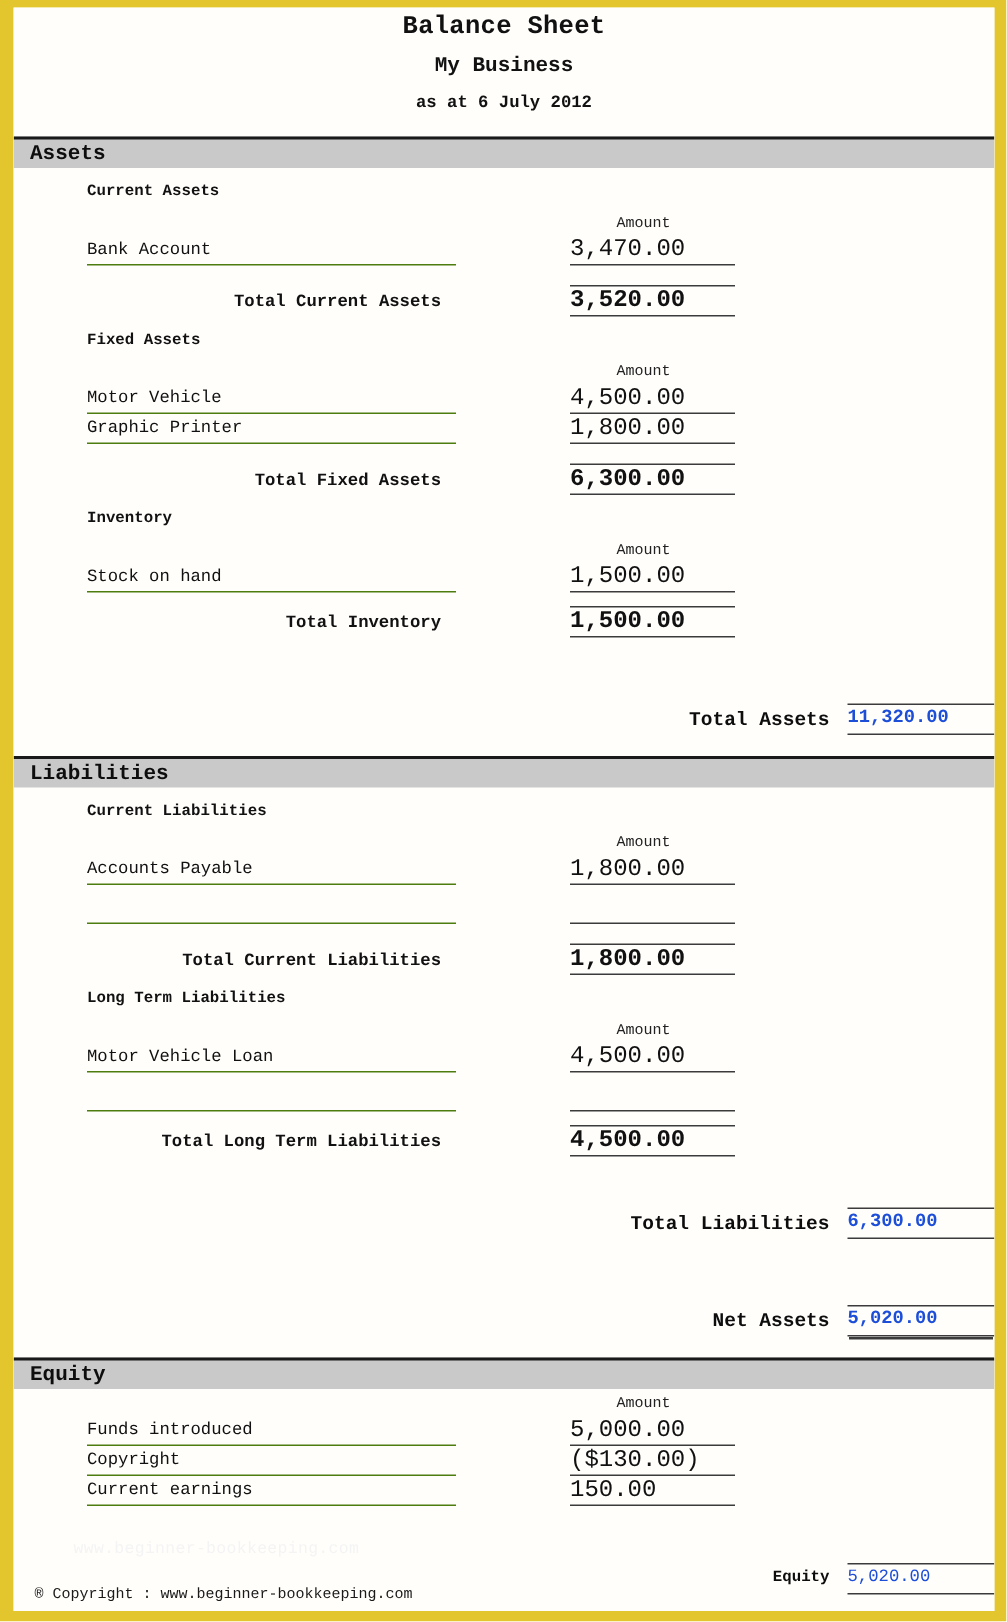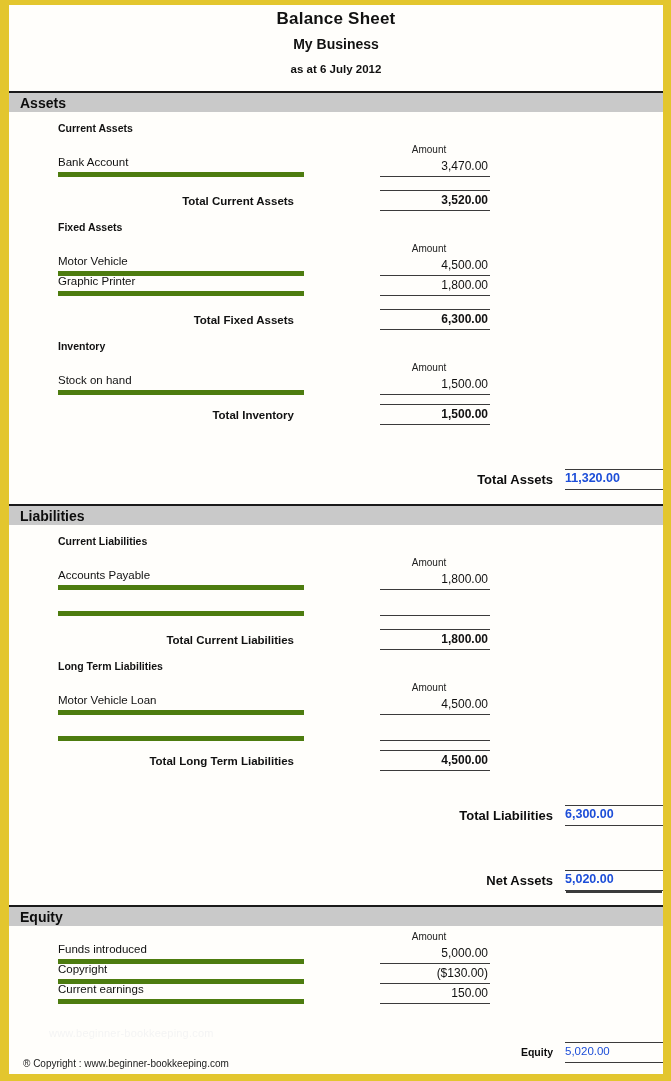--- a/index.html
+++ b/index.html
@@ -22,20 +22,21 @@
     border-bottom: 7px solid #e3c62e;
     overflow: hidden;
   }
   .sheet {
     position: relative;
     width: 100%;
     height: 100%;
     background: #fffefb;
     box-sizing: border-box;
     overflow: hidden;
+    font-family: Liberation Mono, monospace;
   }
 
   
   .doc-header {
     text-align: center;
     padding-top: 4px;
   }
   .doc-title {
     font-size: 17px;
     font-weight: bold;
@@ -105,31 +106,30 @@
     white-space: nowrap;
     overflow: hidden;
   }
   .col-gap {
     width: 76px;
     flex: 0 0 76px;
   }
   .col-amount {
     width: 110px;
     flex: 0 0 110px;
-    text-align: right;
-    font-size: 12px;
+    font-size: 16px;
     color: #111;
     line-height: 17px;
     padding-bottom: 1px;
     padding-right: 2px;
     box-sizing: border-box;
     white-space: nowrap;
   }
 
-  .ruled-label { border-bottom: 5px solid #4d7c0f; }
+  .ruled-label { border-bottom: 1px solid #4d7c0f; }
   .ruled-amount { border-bottom: 1px solid #3b3b3b; }
 
   .amount-head {
     font-size: 10px;
     color: #222;
     text-align: center;
     line-height: 14px;
     padding-bottom: 0;
     padding-right: 12px;
   }

